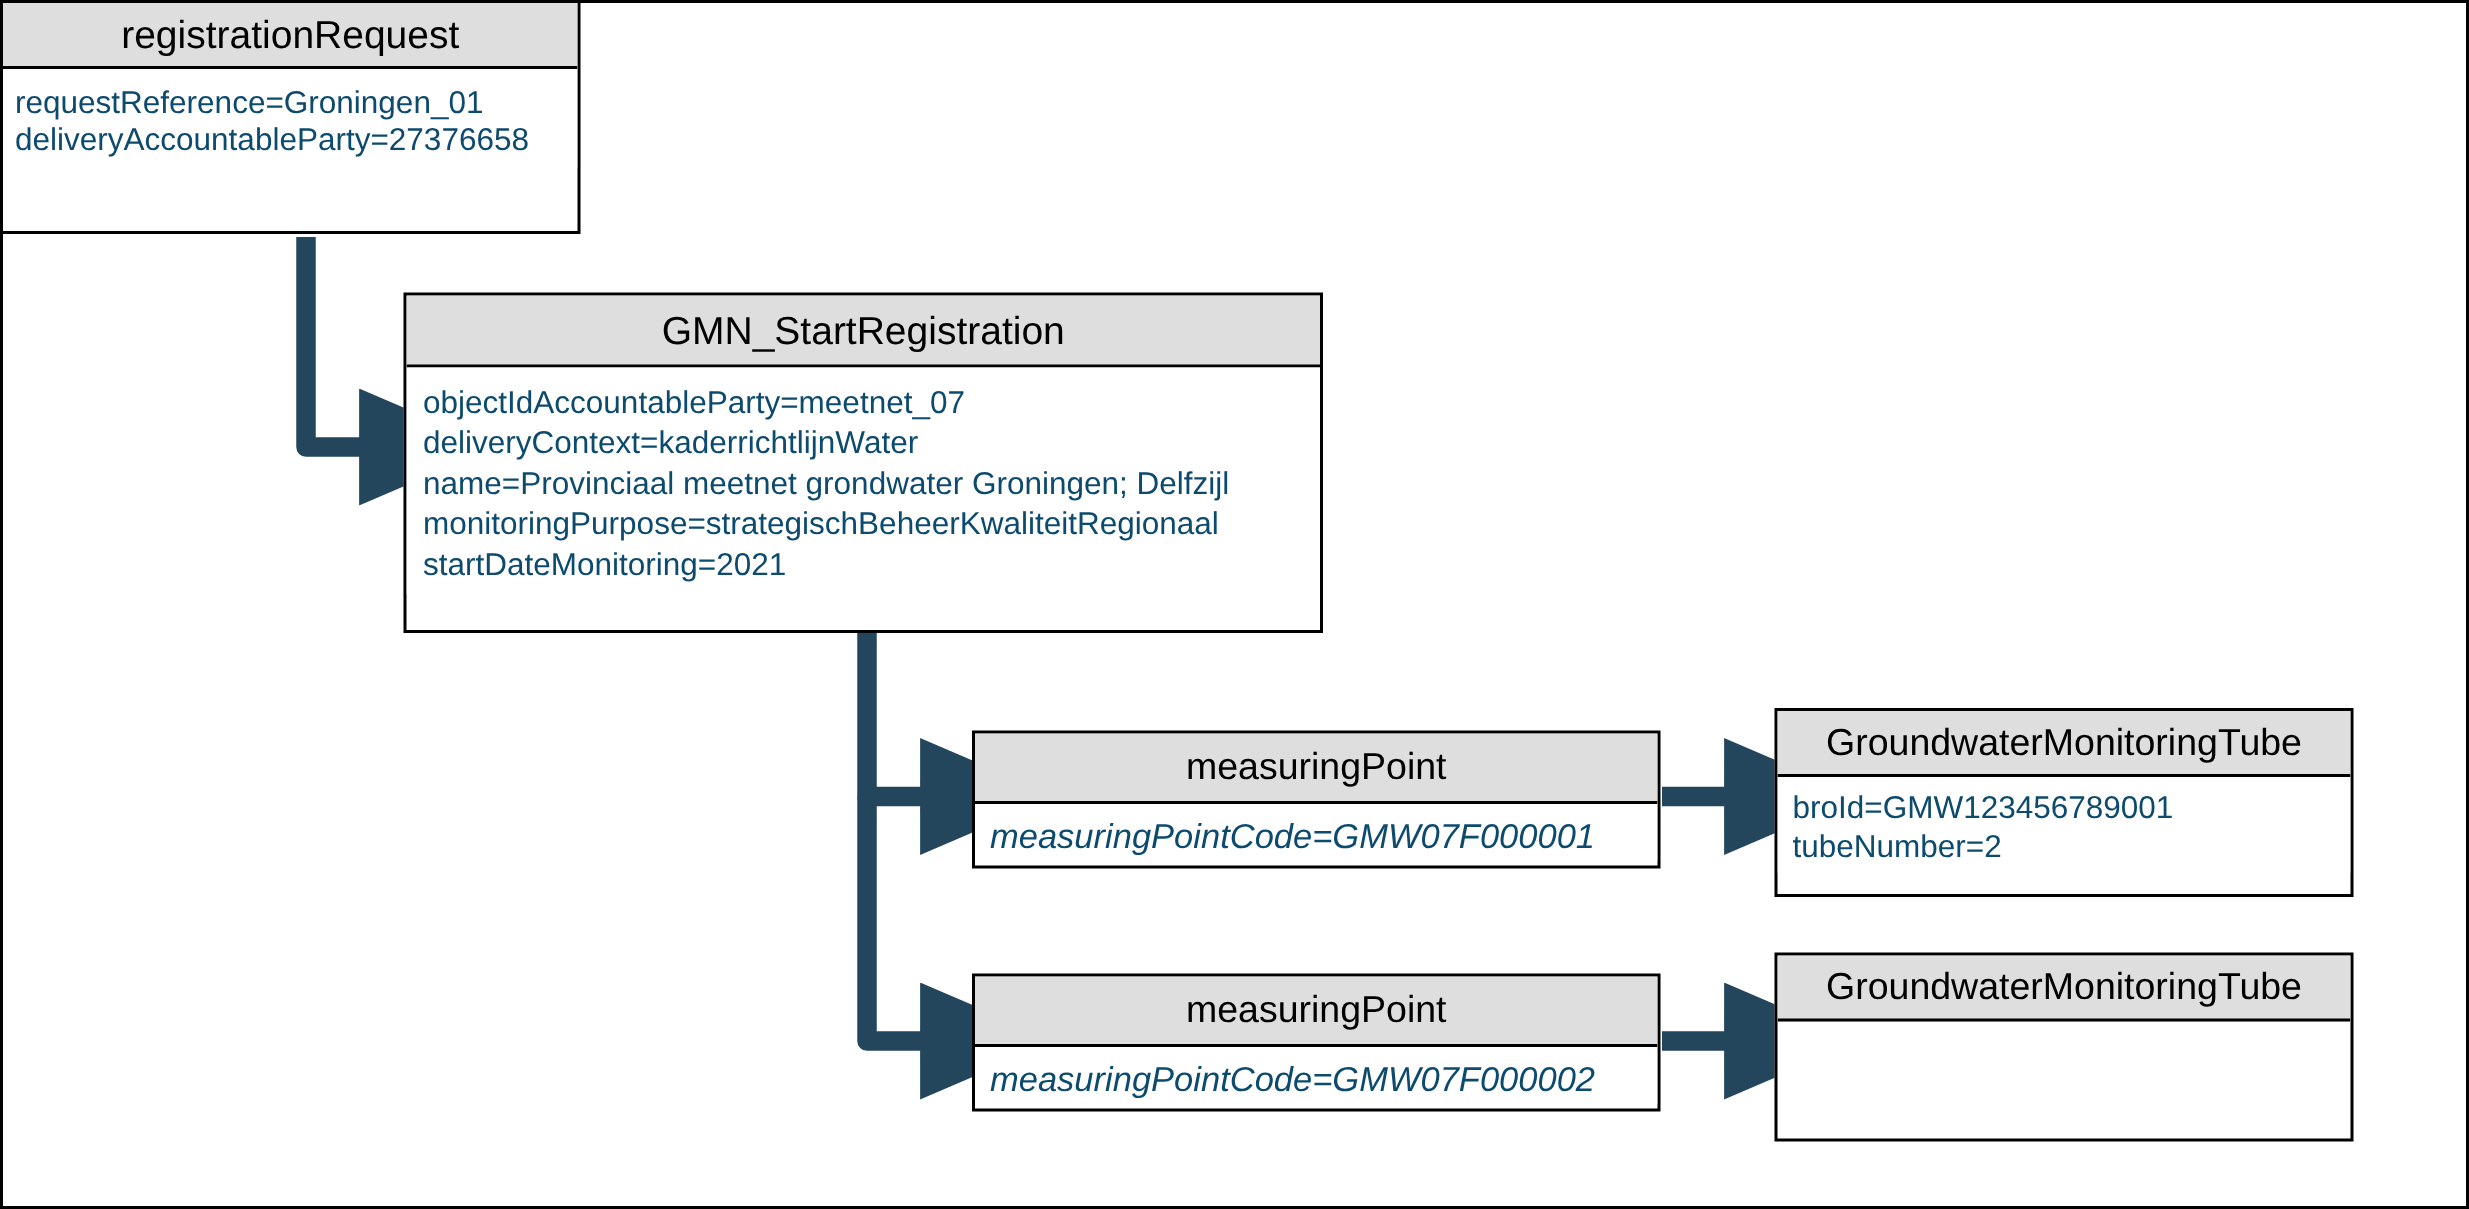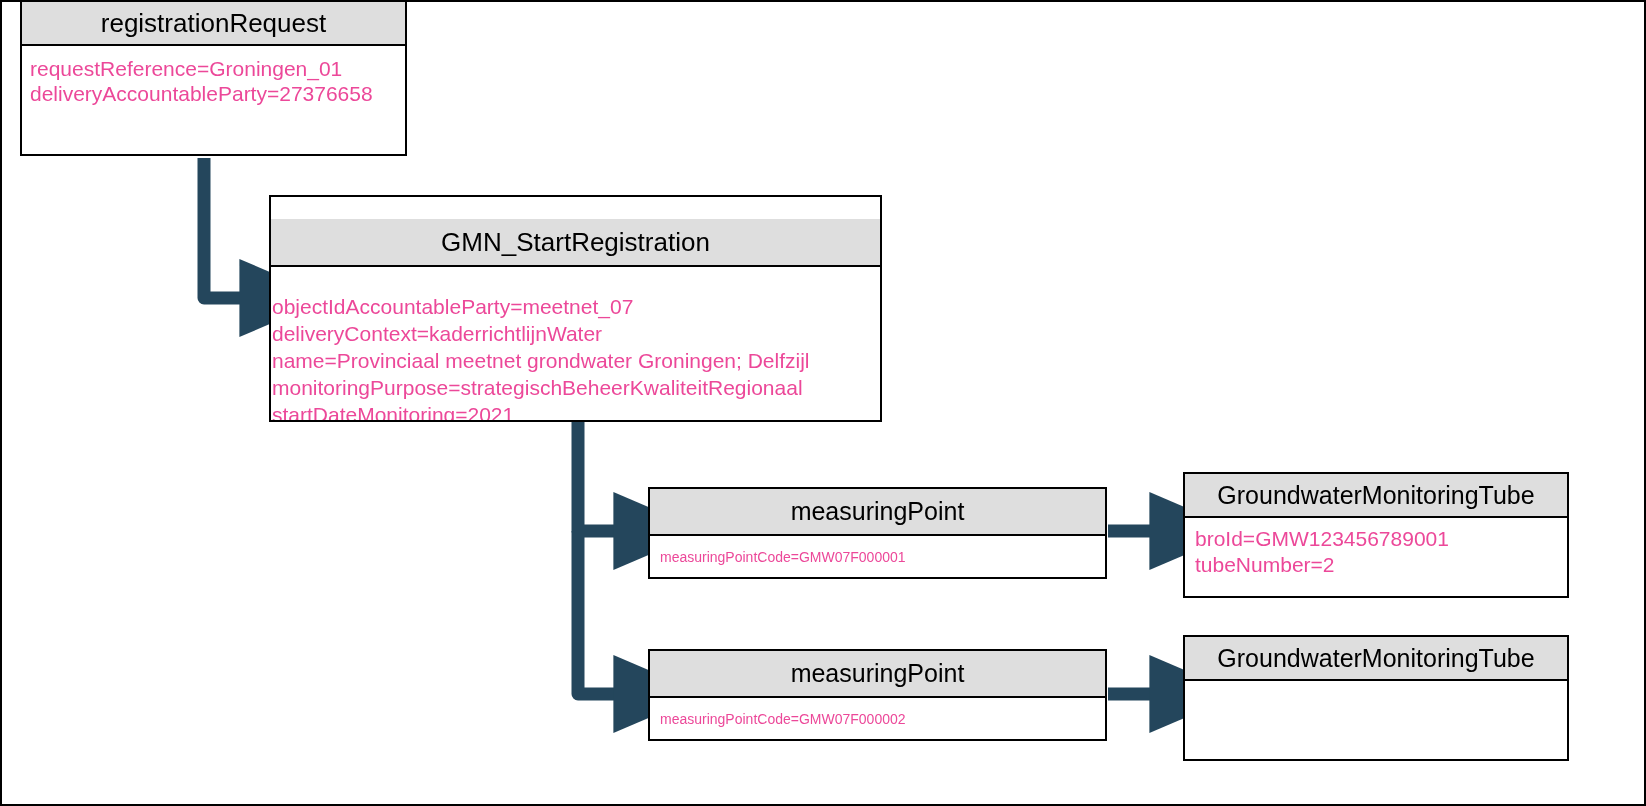--- a/index.html
+++ b/index.html
@@ -46,30 +46,29 @@
   }
   .uml-body {
     box-sizing: border-box;
     background: #ffffff;
     color: #000000;
     overflow: hidden;
   }
   .uml-attr {
     white-space: nowrap;
     overflow: hidden;
-    color: #ec4899;
+    color: #0c4a6e;
   }
 
   
   #box-registration-request {
     left: -2px;
     top: -2px;
     width: 387px;
     height: 156px;
-    margin-left: 20px;
   }
   #box-registration-request .uml-header {
     height: 44px;
     line-height: 42px;
     font-size: 26px;
   }
   #box-registration-request .uml-body {
     padding: 10px 8px 6px 8px;
   }
   #box-registration-request .uml-attr {
@@ -81,47 +80,46 @@
   #box-gmn-startregistration {
     left: 267px;
     top: 193px;
     width: 613px;
     height: 227px;
   }
   #box-gmn-startregistration .uml-header {
     height: 48px;
     line-height: 46px;
     font-size: 26px;
-    margin-top: 22px;
   }
   #box-gmn-startregistration .uml-body {
-    padding: 10px 6px 6px 1px;
-    margin-top: 16px;
+    padding: 10px 6px 6px 11px;
   }
   #box-gmn-startregistration .uml-attr {
     font-size: 21px;
     line-height: 27px;
   }
 
   
   .box-measuring-point {
     width: 459px;
     height: 92px;
   }
   .box-measuring-point .uml-header {
     height: 47px;
     line-height: 45px;
     font-size: 25px;
   }
   .box-measuring-point .uml-body {
     padding: 8px 8px 4px 10px;
   }
   .box-measuring-point .uml-attr {
-    font-size: 14px;
+    font-size: 23px;
     line-height: 26px;
+    font-style: italic;
   }
   #box-measuring-point-1 { left: 646px; top: 485px; }
   #box-measuring-point-2 { left: 646px; top: 647px; }
 
   
   .box-gw-tube {
     width: 386px;
     height: 126px;
   }
   .box-gw-tube .uml-header {

